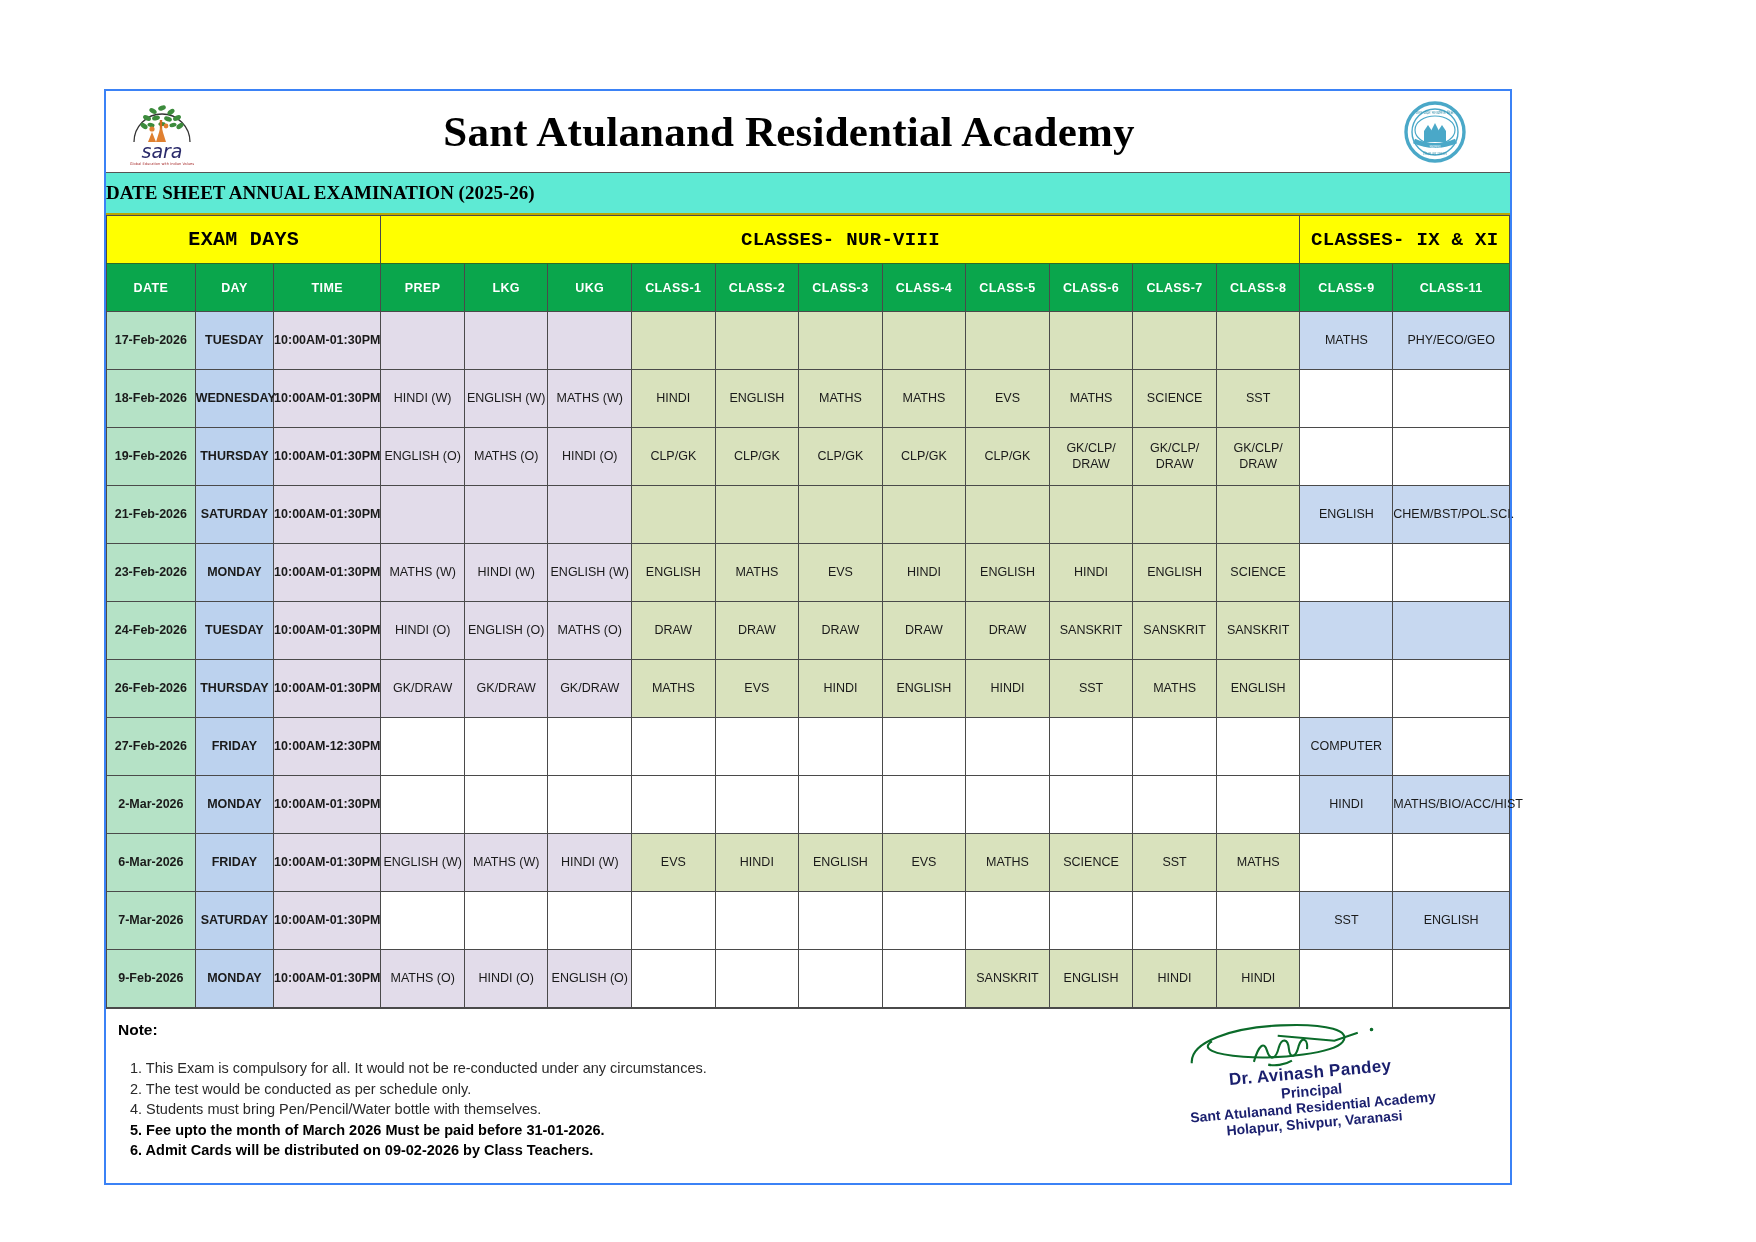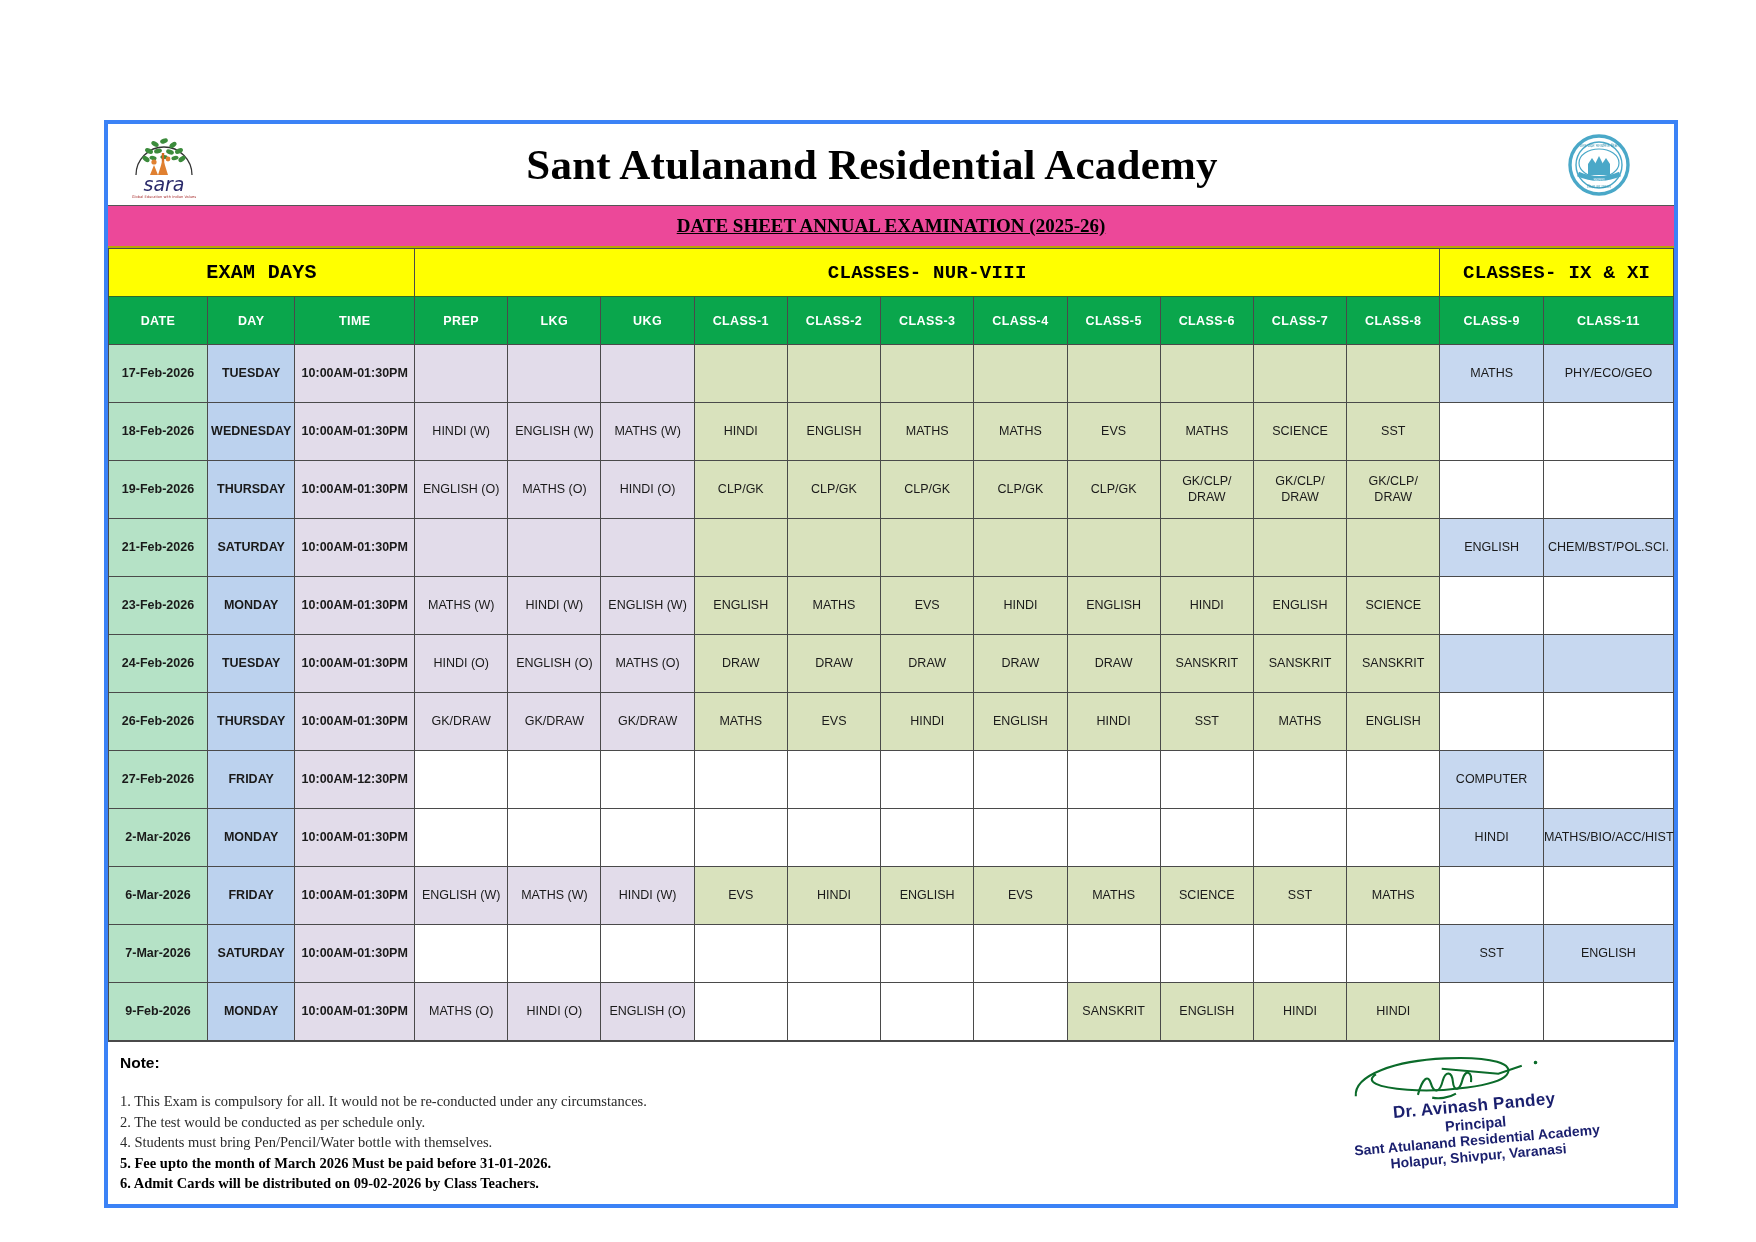--- a/index.html
+++ b/index.html
@@ -9,23 +9,23 @@
     font-family: "Liberation Sans", sans-serif;
   }
   .page {
     position: relative;
     width: 1756px; height: 1242px;
     background: #ffffff;
     overflow: hidden;
   }
   .sheet {
     position: absolute;
-    left: 104px; top: 120px;
-    width: 1574px;
-    border: 4px solid #3b82f6;
+    left: 104px; top: 89px;
+    width: 1408px;
+    border: 2px solid #3b82f6;
     background: #fff;
   }
 
   
   .titleband {
     display: flex; align-items: center;
     height: 82px;
     border-bottom: 1px solid #555;
     background: #fff;
   }
@@ -45,23 +45,23 @@
     font-weight: bold;
     font-size: 43px;
     letter-spacing: .2px;
     color: #000;
     white-space: nowrap;
   }
 
   
   .subband {
     height: 42px;
-    background: #ec4899;
+    background: #5eead4;
     border-bottom: 2px solid #b9a700;
-    display: flex; align-items: center; justify-content: center; text-decoration: underline;
+    display: flex; align-items: center; justify-content: flex-start;
   }
   .subband span {
     font-family: "Liberation Serif", serif;
     font-weight: bold; font-size: 19px; color: #000;
   }
 
   
   table.grid {
     border-collapse: collapse;
     width: 100%;
@@ -129,21 +129,21 @@
     background: #fff;
   }
   .note {
     flex: 1 1 auto;
     padding: 12px 0 10px 12px;
   }
   .note .hdr {
     font-size: 15.5px; font-weight: bold; color: #000;
     margin-bottom: 19px;
   }
-  .note ol { list-style: none; margin: 0; padding: 0; font-family: Liberation Serif, serif; }
+  .note ol { list-style: none; margin: 12px; padding: 0; }
   .note li {
     font-size: 14.5px;
     color: #2a2a2a;
     line-height: 1.42;
     white-space: nowrap;
   }
   .note li.bold { font-weight: bold; color: #000; }
 
   .sigwrap {
     flex: 0 0 420px;

